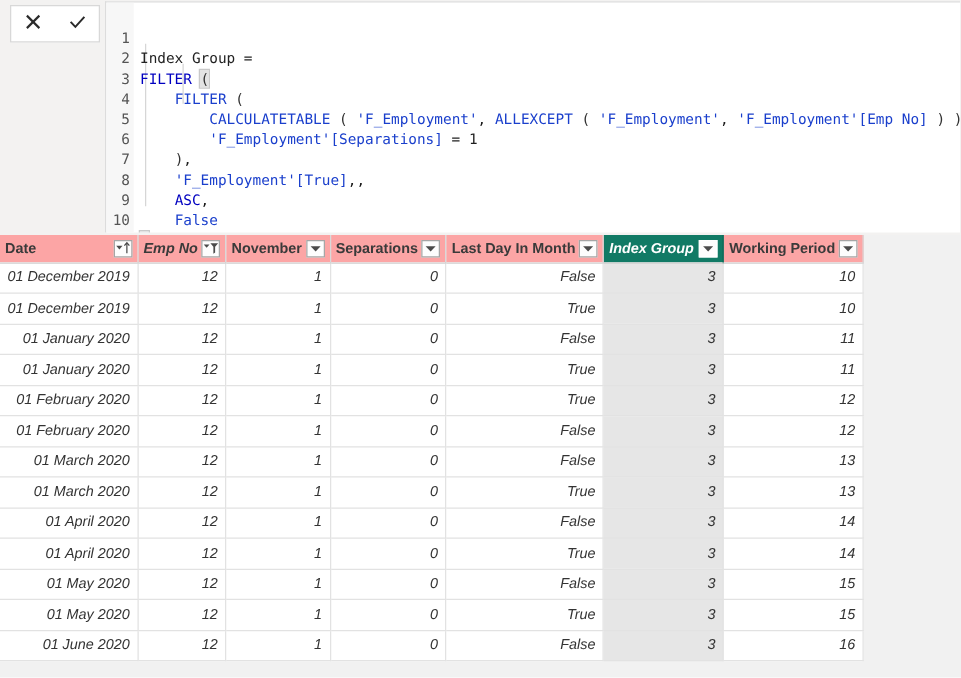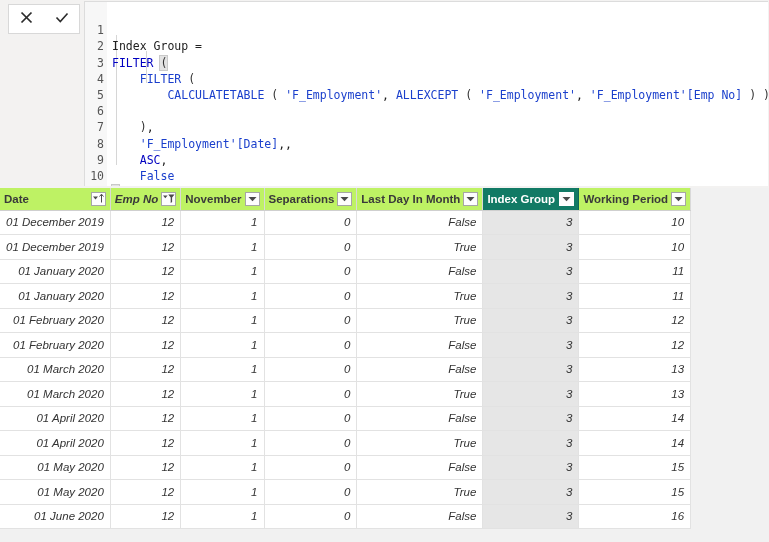--- a/index.html
+++ b/index.html
@@ -113,21 +113,21 @@
     background: #f1f1f1;
     overflow: hidden;
   }
   table.grid {
     border-collapse: collapse;
     table-layout: fixed;
     background: #ffffff;
   }
   table.grid th {
     height: 22px;
-    background: #bef264;
+    background: #fca5a5;
     border-right: 1px solid #d9d9d9;
     border-bottom: 1px solid #cfcfcf;
     padding: 0 4px;
     font-weight: bold;
     font-size: 11.5px;
     color: #3a3a3a;
     text-align: left;
     box-sizing: border-box;
     white-space: nowrap;
   }
@@ -218,30 +218,31 @@
         <span class="code-text">    <span class="fn">FILTER</span> <span class="paren">(</span></span>
       </div>
 
       <div class="code-line">
         <span class="ln">4</span>
         <span class="code-text">        <span class="fn">CALCULATETABLE</span> <span class="paren">(</span> <span class="fn">'F_Employment'</span>, <span class="fn">ALLEXCEPT</span> <span class="paren">(</span> <span class="fn">'F_Employment'</span>, <span class="fn">'F_Employment'[Emp No]</span> <span class="paren">)</span> <span class="paren">)</span>,</span>
       </div>
 
       <div class="code-line">
         <span class="ln">5</span>
+        <span class="code-text">        <span class="fn">'F_Employment'[Separations]</span> = <span class="num">1</span></span>
       </div>
 
       <div class="code-line">
         <span class="ln">6</span>
         <span class="code-text">    <span class="paren">)</span>,</span>
       </div>
 
       <div class="code-line">
         <span class="ln">7</span>
-        <span class="code-text">    <span class="fn">'F_Employment'[Date]</span>,,</span>
+        <span class="code-text">    <span class="fn">'F_Employment'[True]</span>,,</span>
       </div>
 
       <div class="code-line">
         <span class="ln">8</span>
         <span class="code-text">    <span class="kw">ASC</span>,</span>
       </div>
 
       <div class="code-line">
         <span class="ln">9</span>
         <span class="code-text">    <span class="fn">False</span></span>
@@ -306,21 +307,21 @@
           <th style="width: 125px;">
             <div class="th-inner">
               <span>Last Day In Month</span>
               <span class="hdr-btn">
                 <span style="line-height: 0;"><svg width="11" height="8" viewBox="0 0 11 8">
                     <polygon points="1.5,2 9.5,2 5.5,6.2" fill="#4a4a4a"></polygon>
                   </svg></span>
               </span>
             </div>
           </th>
-          <th class="sel" style="width: 96px;">
+          <th class="sel" style="width: 96px; font-style: italic;">
             <div class="th-inner">
               <span>Index Group</span>
               <span class="hdr-btn">
                 <span style="line-height: 0;"><svg width="11" height="8" viewBox="0 0 11 8">
                     <polygon points="1.5,2 9.5,2 5.5,6.2" fill="#4a4a4a"></polygon>
                   </svg></span>
               </span>
             </div>
           </th>
           <th style="width: 110px;">

